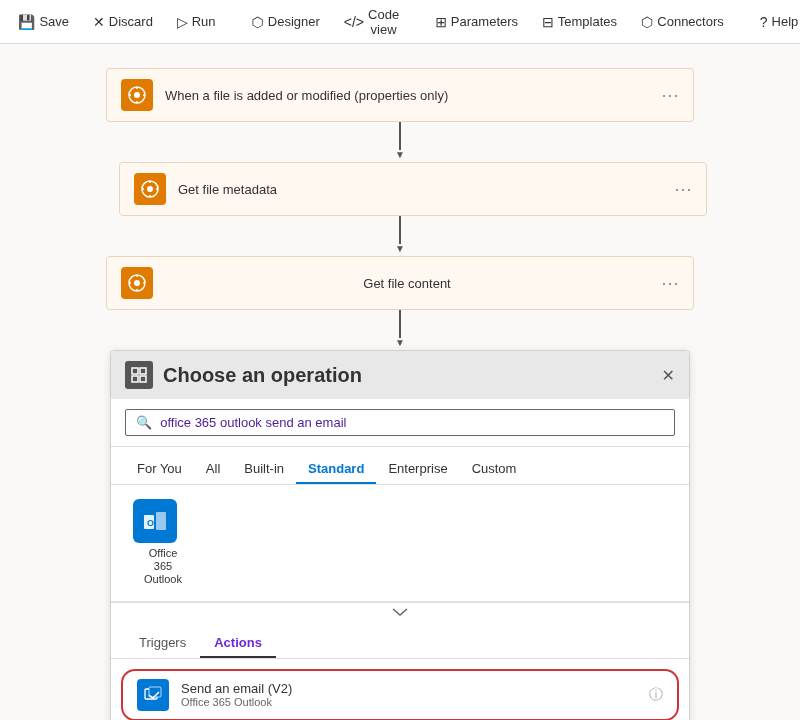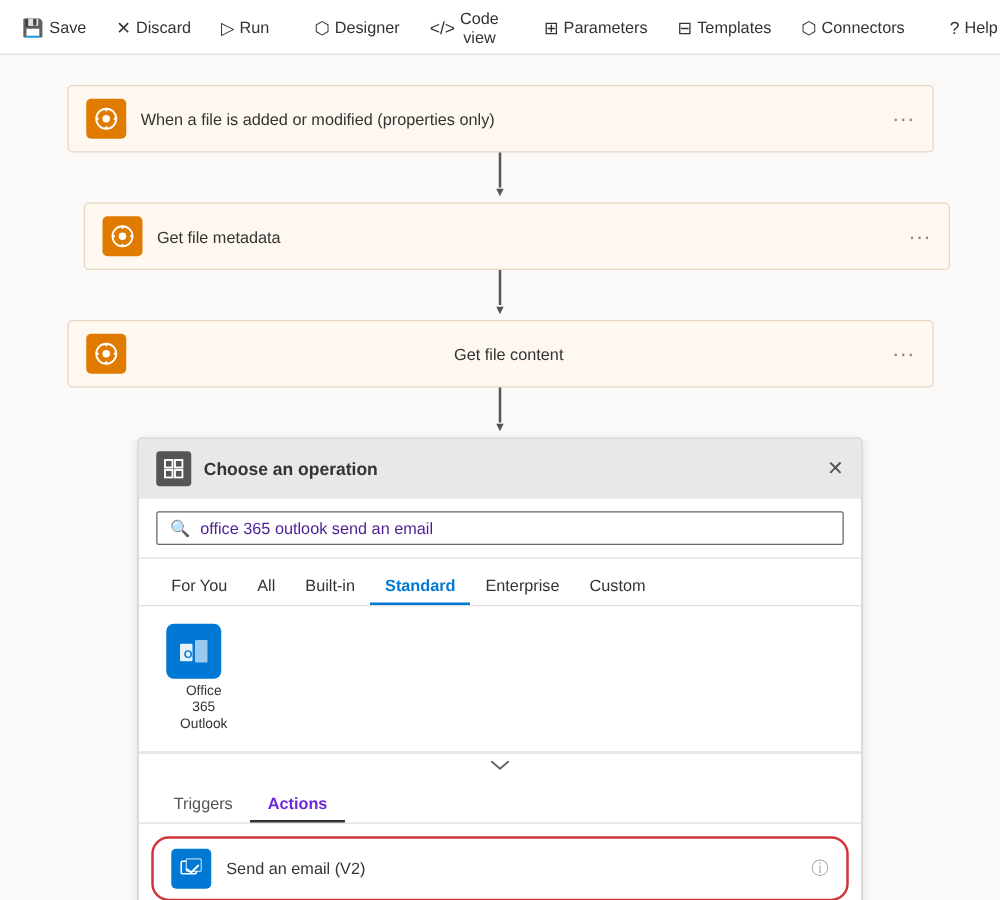--- a/index.html
+++ b/index.html
@@ -20,21 +20,21 @@
     .tb-sep { width: 1px; height: 24px; background: #e0e0e0; margin: 0 4px; }
 
     
     #canvas {
       background: #faf9f8; padding: 24px 80px; height: 676px; overflow-y: auto;
       display: flex; flex-direction: column; align-items: center;
     }
 
     
     .flow-block {
-      width: 693px; background: #fff8f0; border: 1px solid #e8d5c0;
+      width: 588px; background: #fff8f0; border: 1px solid #e8d5c0;
       border-radius: 4px; display: flex; align-items: center;
       padding: 10px 14px; gap: 12px; position: relative; margin-bottom: 0;
     }
     .flow-block-icon {
       width: 32px; height: 32px; background: #e07b00; border-radius: 4px;
       display: flex; align-items: center; justify-content: center; color: #fff; font-size: 16px; flex-shrink: 0;
     }
     .flow-block-title { font-size: 13px; color: #333; flex: 1; }
     .flow-block-dots { color: #888; font-size: 18px; cursor: pointer; }
 
@@ -54,21 +54,21 @@
     }
     #op-header {
       background: #e8e8e8; padding: 10px 14px; display: flex; align-items: center;
       justify-content: space-between; border-radius: 4px 4px 0 0;
     }
     #op-header-left { display: flex; align-items: center; gap: 10px; }
     #op-header-icon {
       width: 28px; height: 28px; background: #555; border-radius: 3px;
       display: flex; align-items: center; justify-content: center; color: #fff; font-size: 13px;
     }
-    #op-title { font-size: 14px; font-weight: 600; color: #333; }
+    #op-title { font-size: 20px; font-weight: 600; color: #333; }
     #op-close { background: none; border: none; cursor: pointer; color: #555; font-size: 16px; }
 
     
     #search-box {
       padding: 10px 14px; border-bottom: 1px solid #e0e0e0;
     }
     #search-input-wrap {
       display: flex; align-items: center; border: 1px solid #666; padding: 5px 10px; gap: 8px; border-radius: 2px;
     }
     #search-input-wrap input {
@@ -296,20 +296,21 @@
       <div class="action-item selected">
         <div class="action-icon">
           <svg width="20" height="20" viewBox="0 0 20 20" fill="none">
             <rect x="2" y="4" width="12" height="10" rx="1" stroke="white" stroke-width="1.3"></rect>
             <rect x="6" y="2" width="12" height="10" rx="1" stroke="white" stroke-width="1" fill="#0078d4" stroke-opacity="0.7"></rect>
             <polyline points="6,10 10,13 16,7" fill="none" stroke="white" stroke-width="1.5"></polyline>
           </svg>
         </div>
         <div class="action-text">
           <div class="action-title">Send an email (V2)</div>
+          <div class="action-sub">Office 365 Outlook</div>
         </div>
         <span class="action-info">ⓘ</span>
       </div>
 
       <div class="action-item">
         
         
         
       </div>
 

